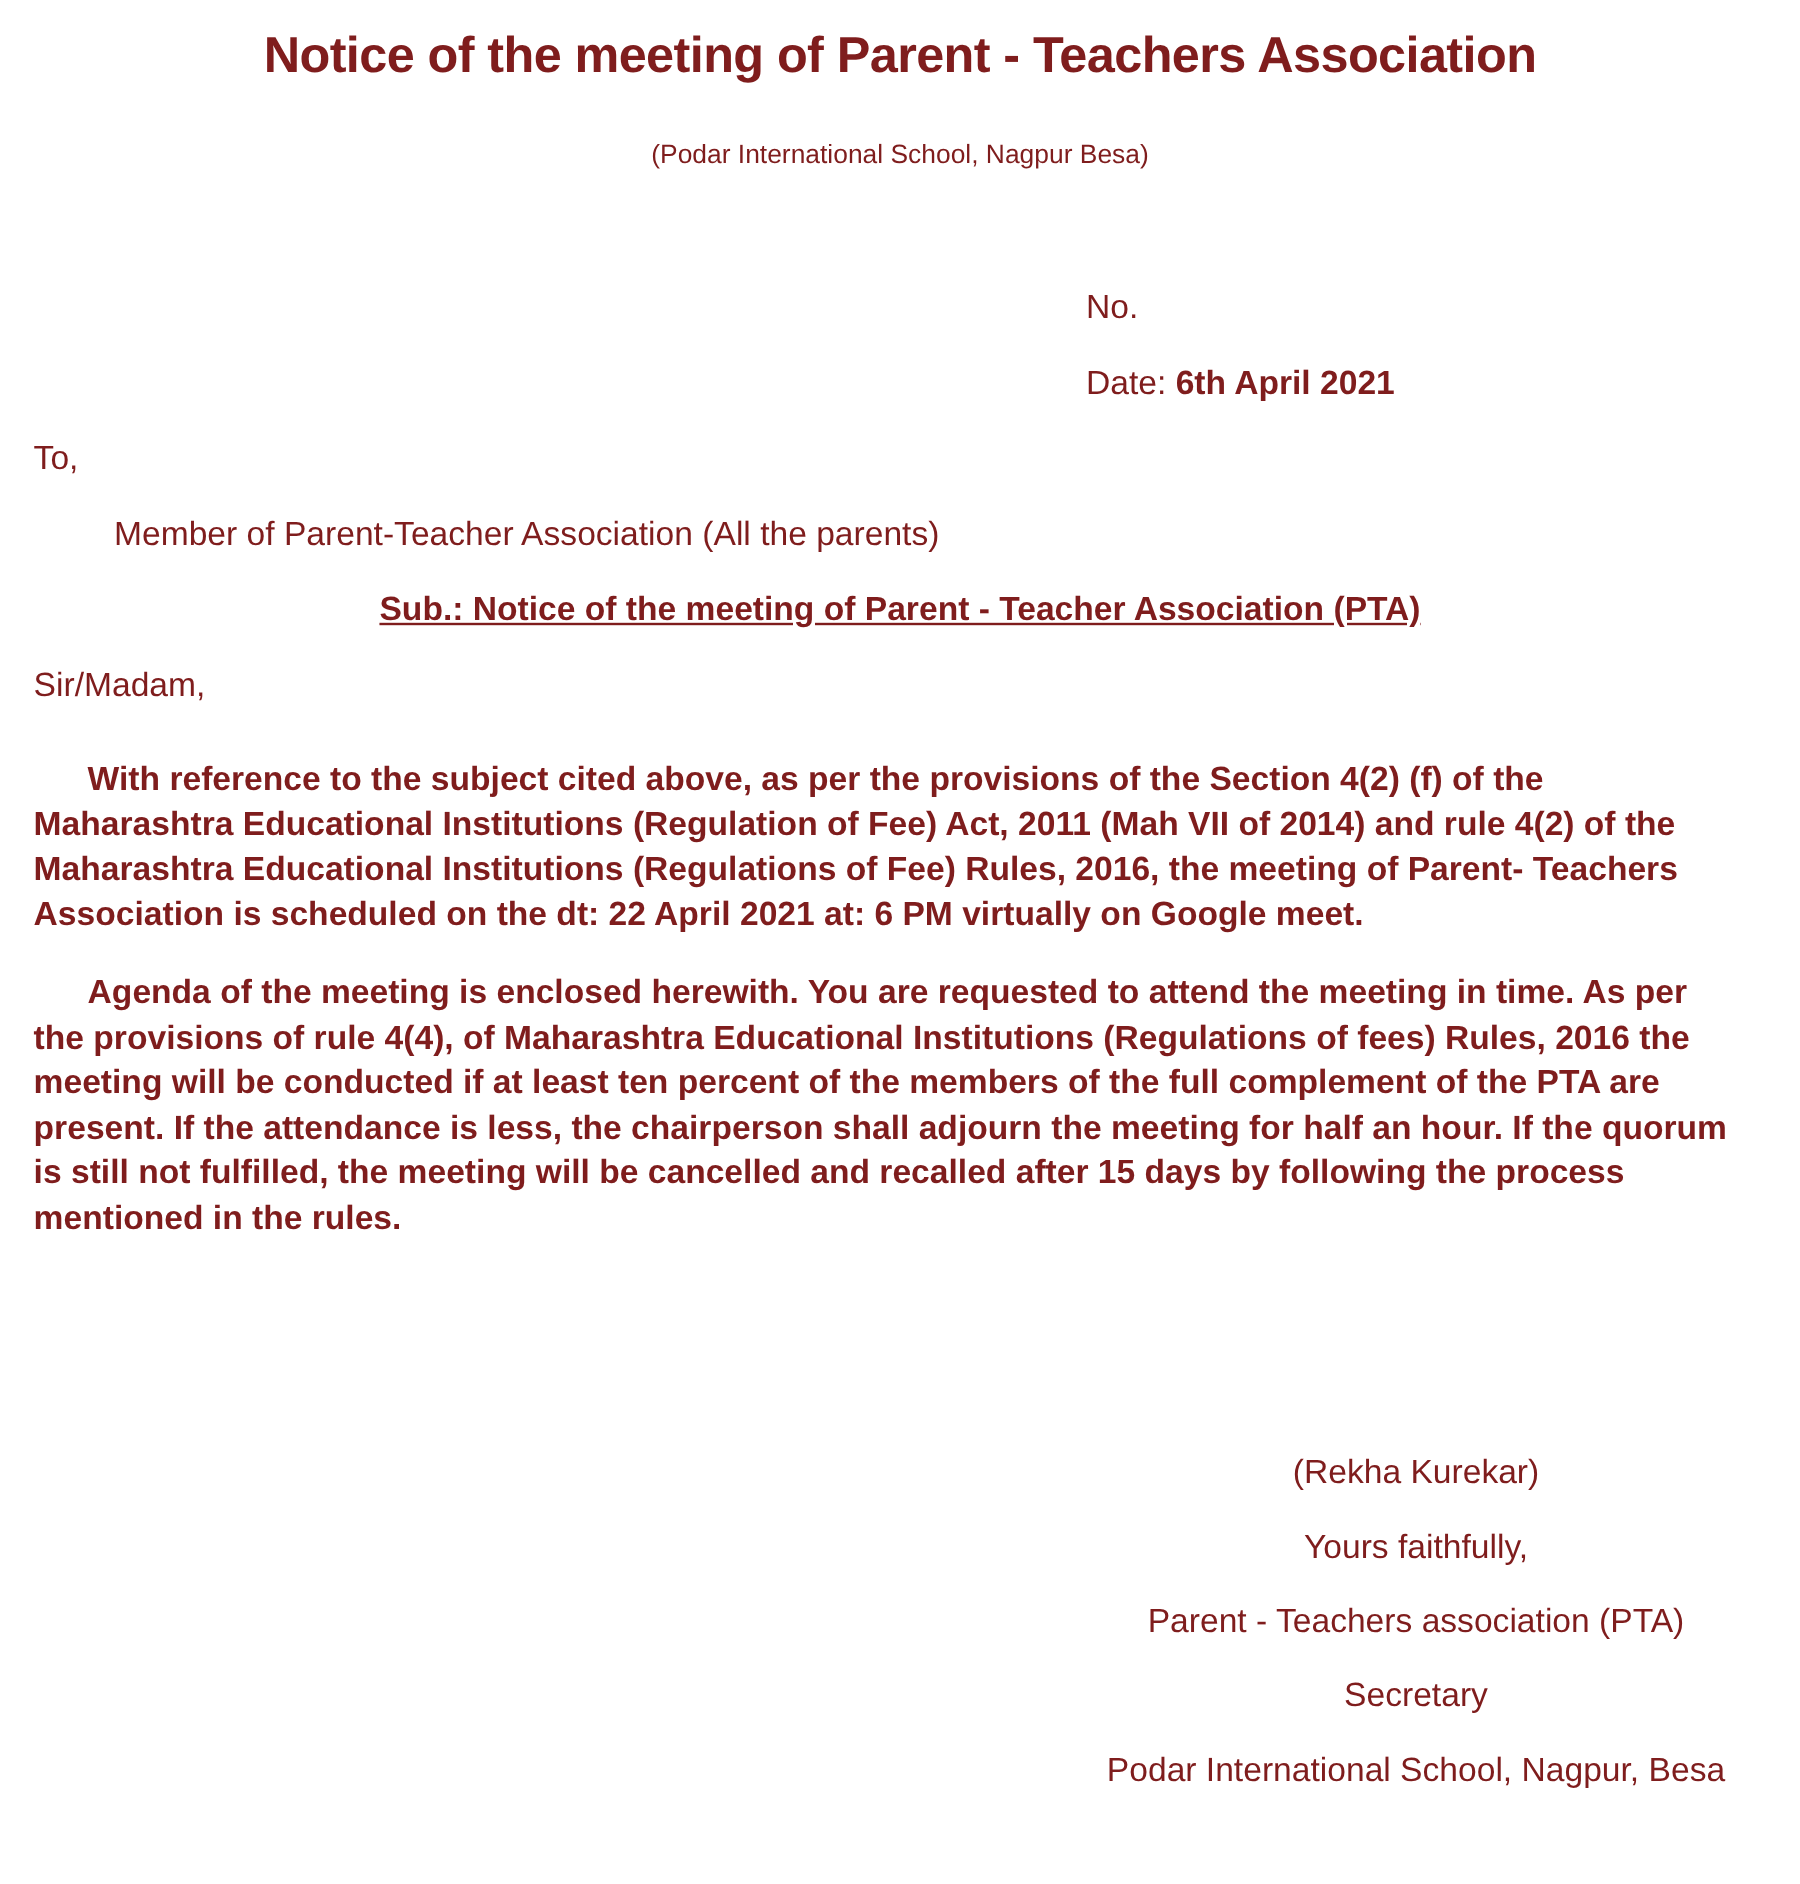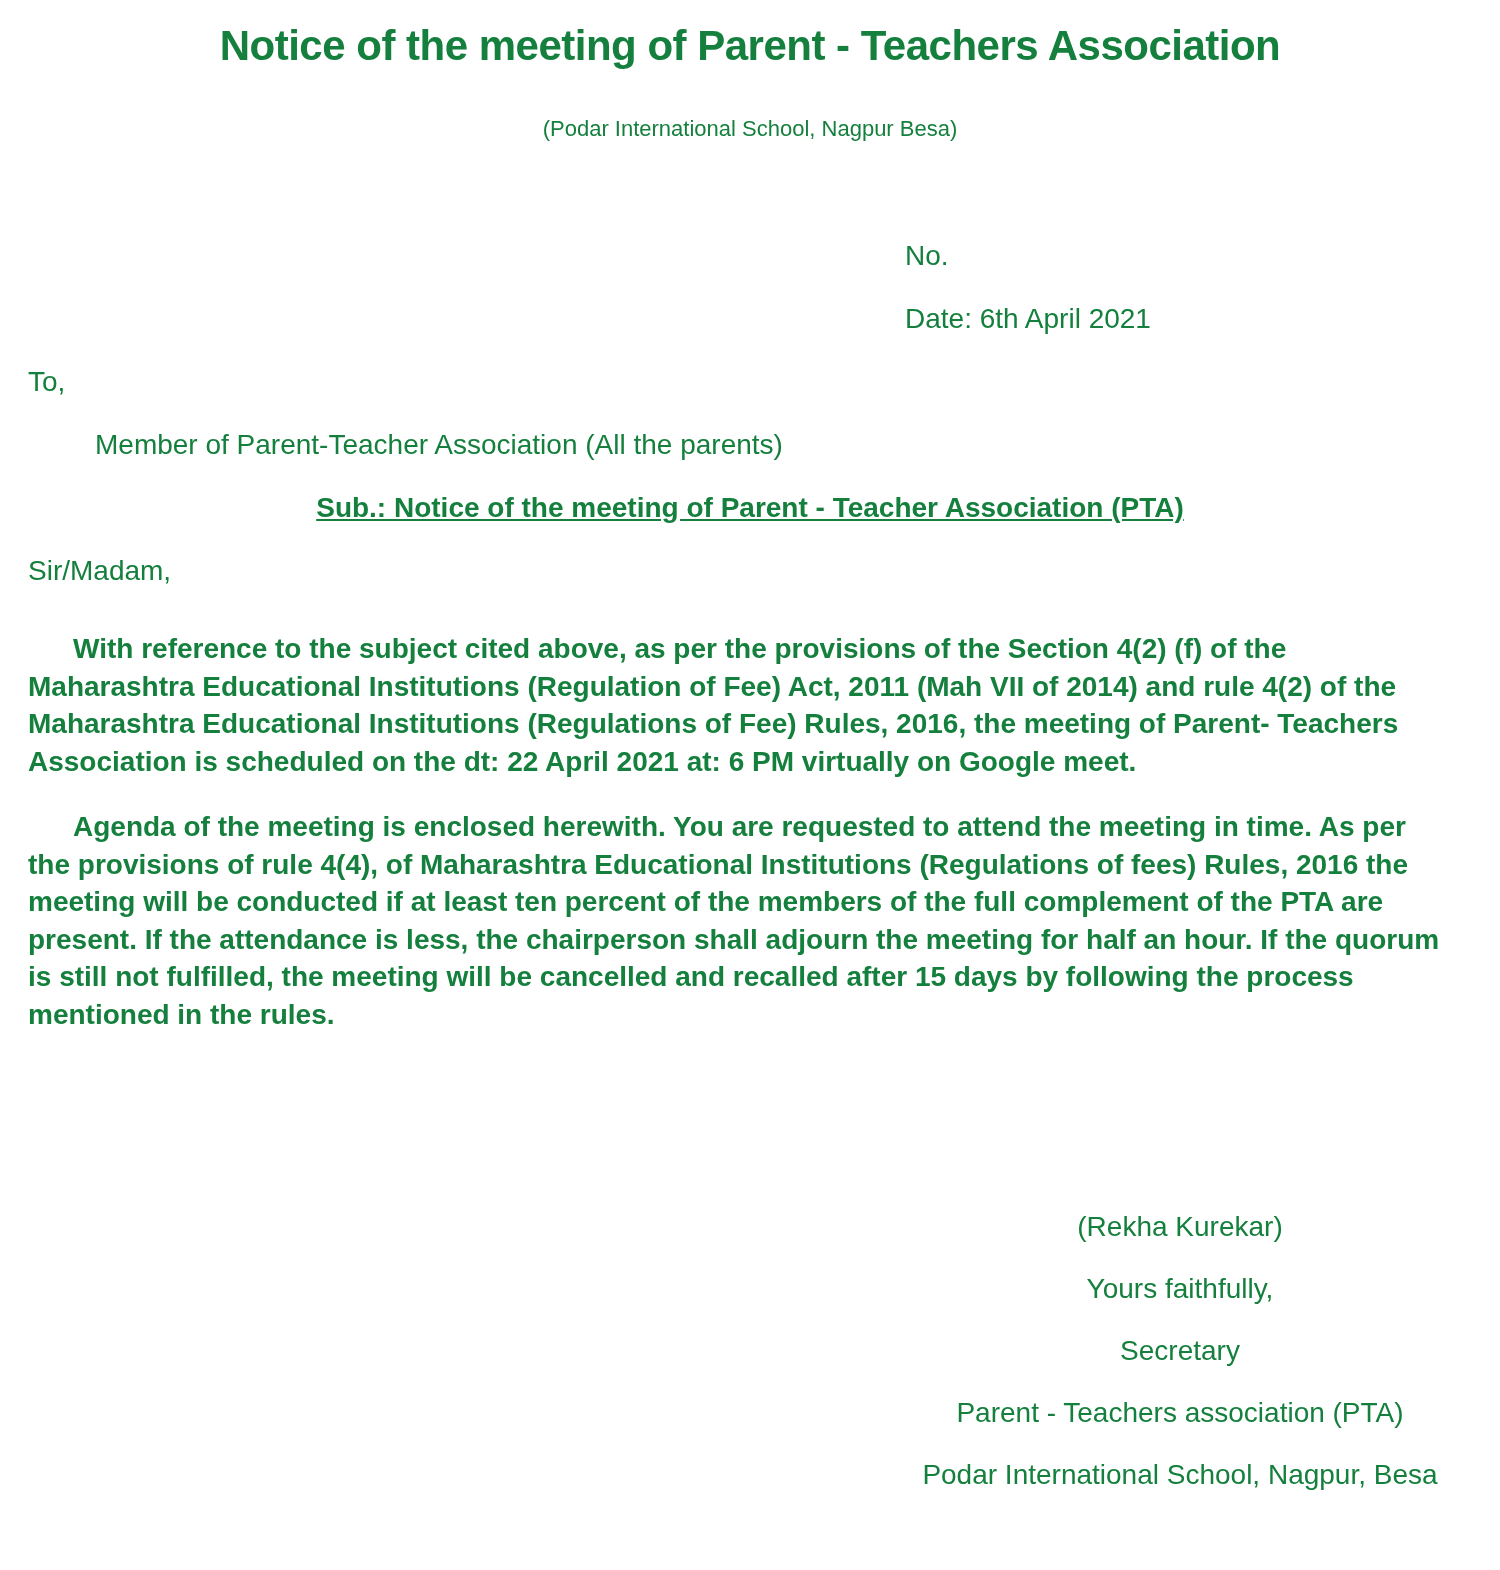--- a/index.html
+++ b/index.html
@@ -5,21 +5,21 @@
   html, body {
     margin: 0;
     padding: 0;
     background: #ffffff;
   }
   .page {
     position: relative;
     width: 1500px;
     height: 1570px;
     background: #ffffff;
-    color: #15803d;
+    color: #7f1d1d;
     font-family: "Liberation Sans", sans-serif;
     font-size: 28px;
     overflow: hidden;
   }
   .doc-title {
     margin: 0;
     padding-top: 22px;
     text-align: center;
     font-size: 42px;
     font-weight: 700;
@@ -73,21 +73,21 @@
     position: absolute;
     left: 880px;
     top: 1196px;
     width: 600px;
     text-align: center;
   }
   .signature-line {
     line-height: 62px;
     white-space: nowrap;
   }
-  .bold { font-weight: 400; }
+  .bold { font-weight: 700; }
 </style>
 </head>
 <body>
 
 <div class="page">
 
   <h1 class="doc-title">Notice of the meeting of Parent - Teachers Association</h1>
 
   <div class="doc-subtitle">(Podar International School, Nagpur Besa)</div>
 
@@ -105,18 +105,18 @@
   <div class="salutation-line">Sir/Madam,</div>
 
   <p class="body-para">With reference to the subject cited above, as per the provisions of the Section 4(2) (f) of the Maharashtra Educational Institutions (Regulation of Fee) Act, 2011 (Mah VII of 2014) and rule 4(2) of the Maharashtra Educational Institutions (Regulations of Fee) Rules, 2016, the meeting of Parent- Teachers Association is scheduled on the dt: 22 April 2021 at: 6 PM  virtually on Google meet.</p>
 
   <p class="body-para">Agenda of the meeting is enclosed herewith. You are requested to attend the meeting in time. As per the provisions of rule 4(4), of Maharashtra Educational Institutions (Regulations of fees) Rules, 2016 the meeting will be conducted if at least ten percent of the members of the full complement of the PTA are present.  If the attendance is less, the chairperson shall adjourn the meeting for half an hour. If the quorum is still not fulfilled, the meeting will be cancelled and recalled after 15 days by following the process mentioned in the rules.</p>
 
 
   <div class="signature-block">
     <div class="signature-line">(Rekha Kurekar)</div>
     <div class="signature-line">Yours faithfully,</div>
+    <div class="signature-line">Parent - Teachers association (PTA)</div>
     <div class="signature-line">Secretary</div>
-    <div class="signature-line">Parent - Teachers association (PTA)</div>
     <div class="signature-line">Podar International School, Nagpur, Besa</div>
   </div>
 
 </div>
 
 </body></html>

